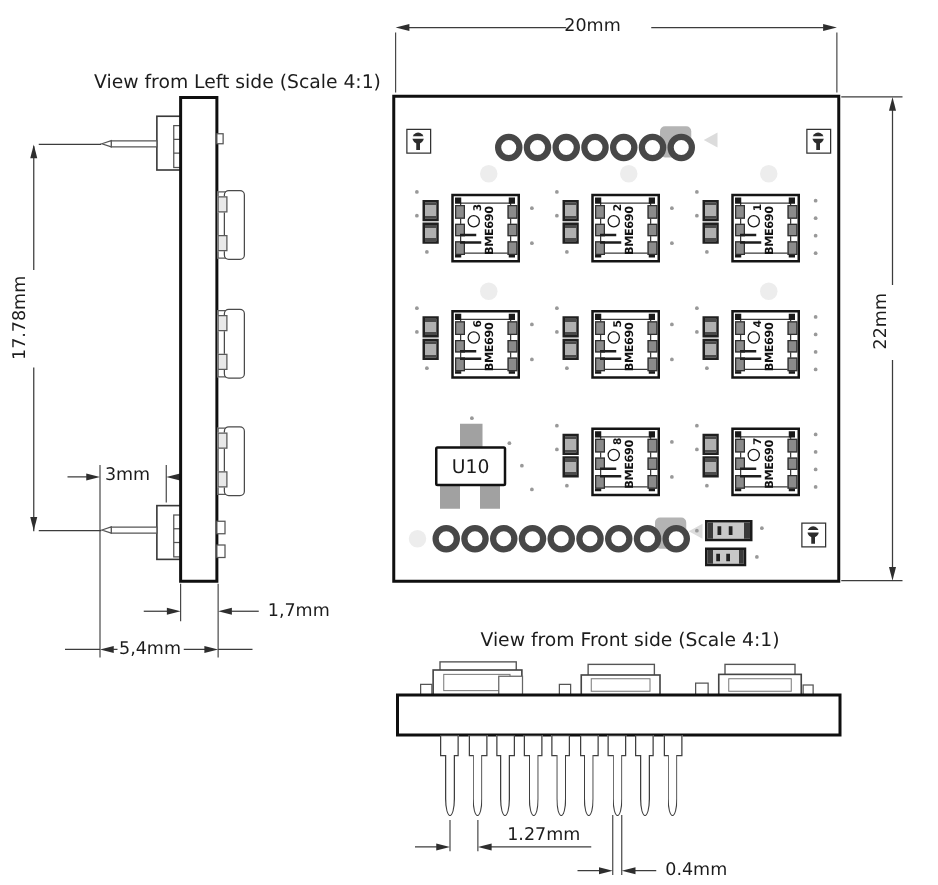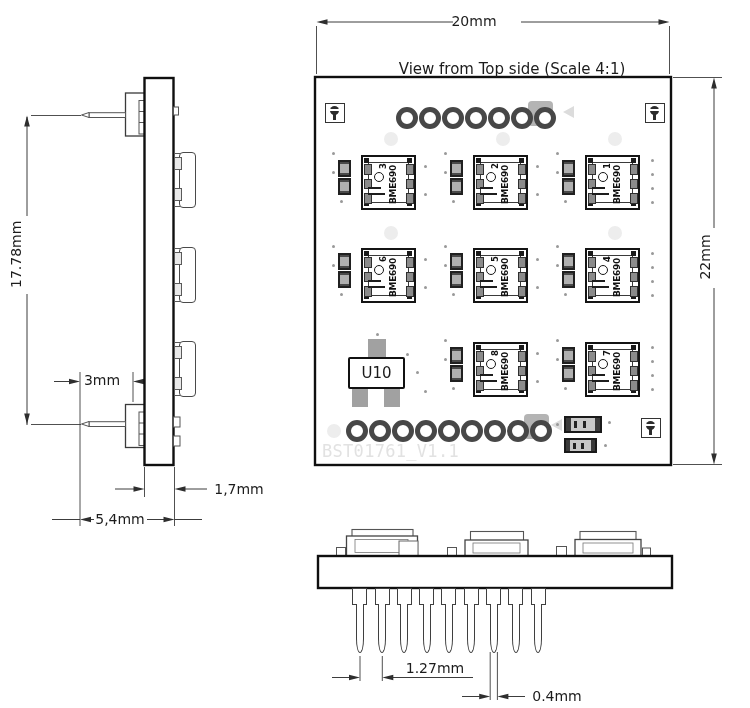--- a/index.html
+++ b/index.html
@@ -148,32 +148,32 @@
       <rect x="575" y="539.5" width="66" height="16.5" fill="#fff" stroke="#444" stroke-width="1.3"></rect>
       <rect x="583" y="543" width="50" height="10" fill="#fff" stroke="#777" stroke-width="0.8"></rect>
       <rect x="336.5" y="547.5" width="9" height="9" fill="#fff" stroke="#555" stroke-width="1"></rect>
       <rect x="447.5" y="547.5" width="9" height="9" fill="#fff" stroke="#555" stroke-width="1"></rect>
       <rect x="556.5" y="546.5" width="10" height="10" fill="#fff" stroke="#555" stroke-width="1"></rect>
       <rect x="642.5" y="548" width="8" height="8" fill="#fff" stroke="#555" stroke-width="1"></rect>
       <rect x="318" y="556" width="354" height="32" fill="#fff" stroke="#0f0f0f" stroke-width="2.4"></rect>
     </g>
   </svg>
 
-  <div class="label" style="left:381px;top:60px;width:262px">View from Top side (Scale 4:1)</div>
+  <div class="label" style="left:40px;top:56px;width:300px">View from Left side (Scale 4:1)</div>
+  <div class="label" style="left:373px;top:503px;width:262px">View from Front side (Scale 4:1)</div>
 
   <div class="dim" style="left:442px;top:13px;width:64px">20mm</div>
   <div class="dim rot" style="left:681px;top:249px;width:48px">22mm</div>
   <div class="dim rot" style="left:-16px;top:248px;width:64px">17.78mm</div>
   <div class="dim" style="left:82px;top:372px;width:40px">3mm</div>
   <div class="dim" style="left:211px;top:481px;width:56px">1,7mm</div>
   <div class="dim" style="left:94px;top:511px;width:52px">5,4mm</div>
   <div class="dim" style="left:403px;top:660px;width:64px">1.27mm</div>
   <div class="dim" style="left:529px;top:688px;width:56px">0.4mm</div>
 
-  <div class="silk" style="left:322px;top:441px">BST01761_V1.1</div>
 
   <div class="u10pad" style="left:368px;top:339px;width:18px;height:22px"></div>
   <div class="u10pad" style="left:352px;top:383px;width:16px;height:24px"></div>
   <div class="u10pad" style="left:384px;top:383px;width:16px;height:24px"></div>
   <div class="u10body">
     <span>U10</span>
   </div>
 
   <div class="rcomp" style="left:564px;top:416px;width:38px;height:17px">
     <div class="rmark" style="left:8px;top:3px;width:3px;height:7px"></div>

